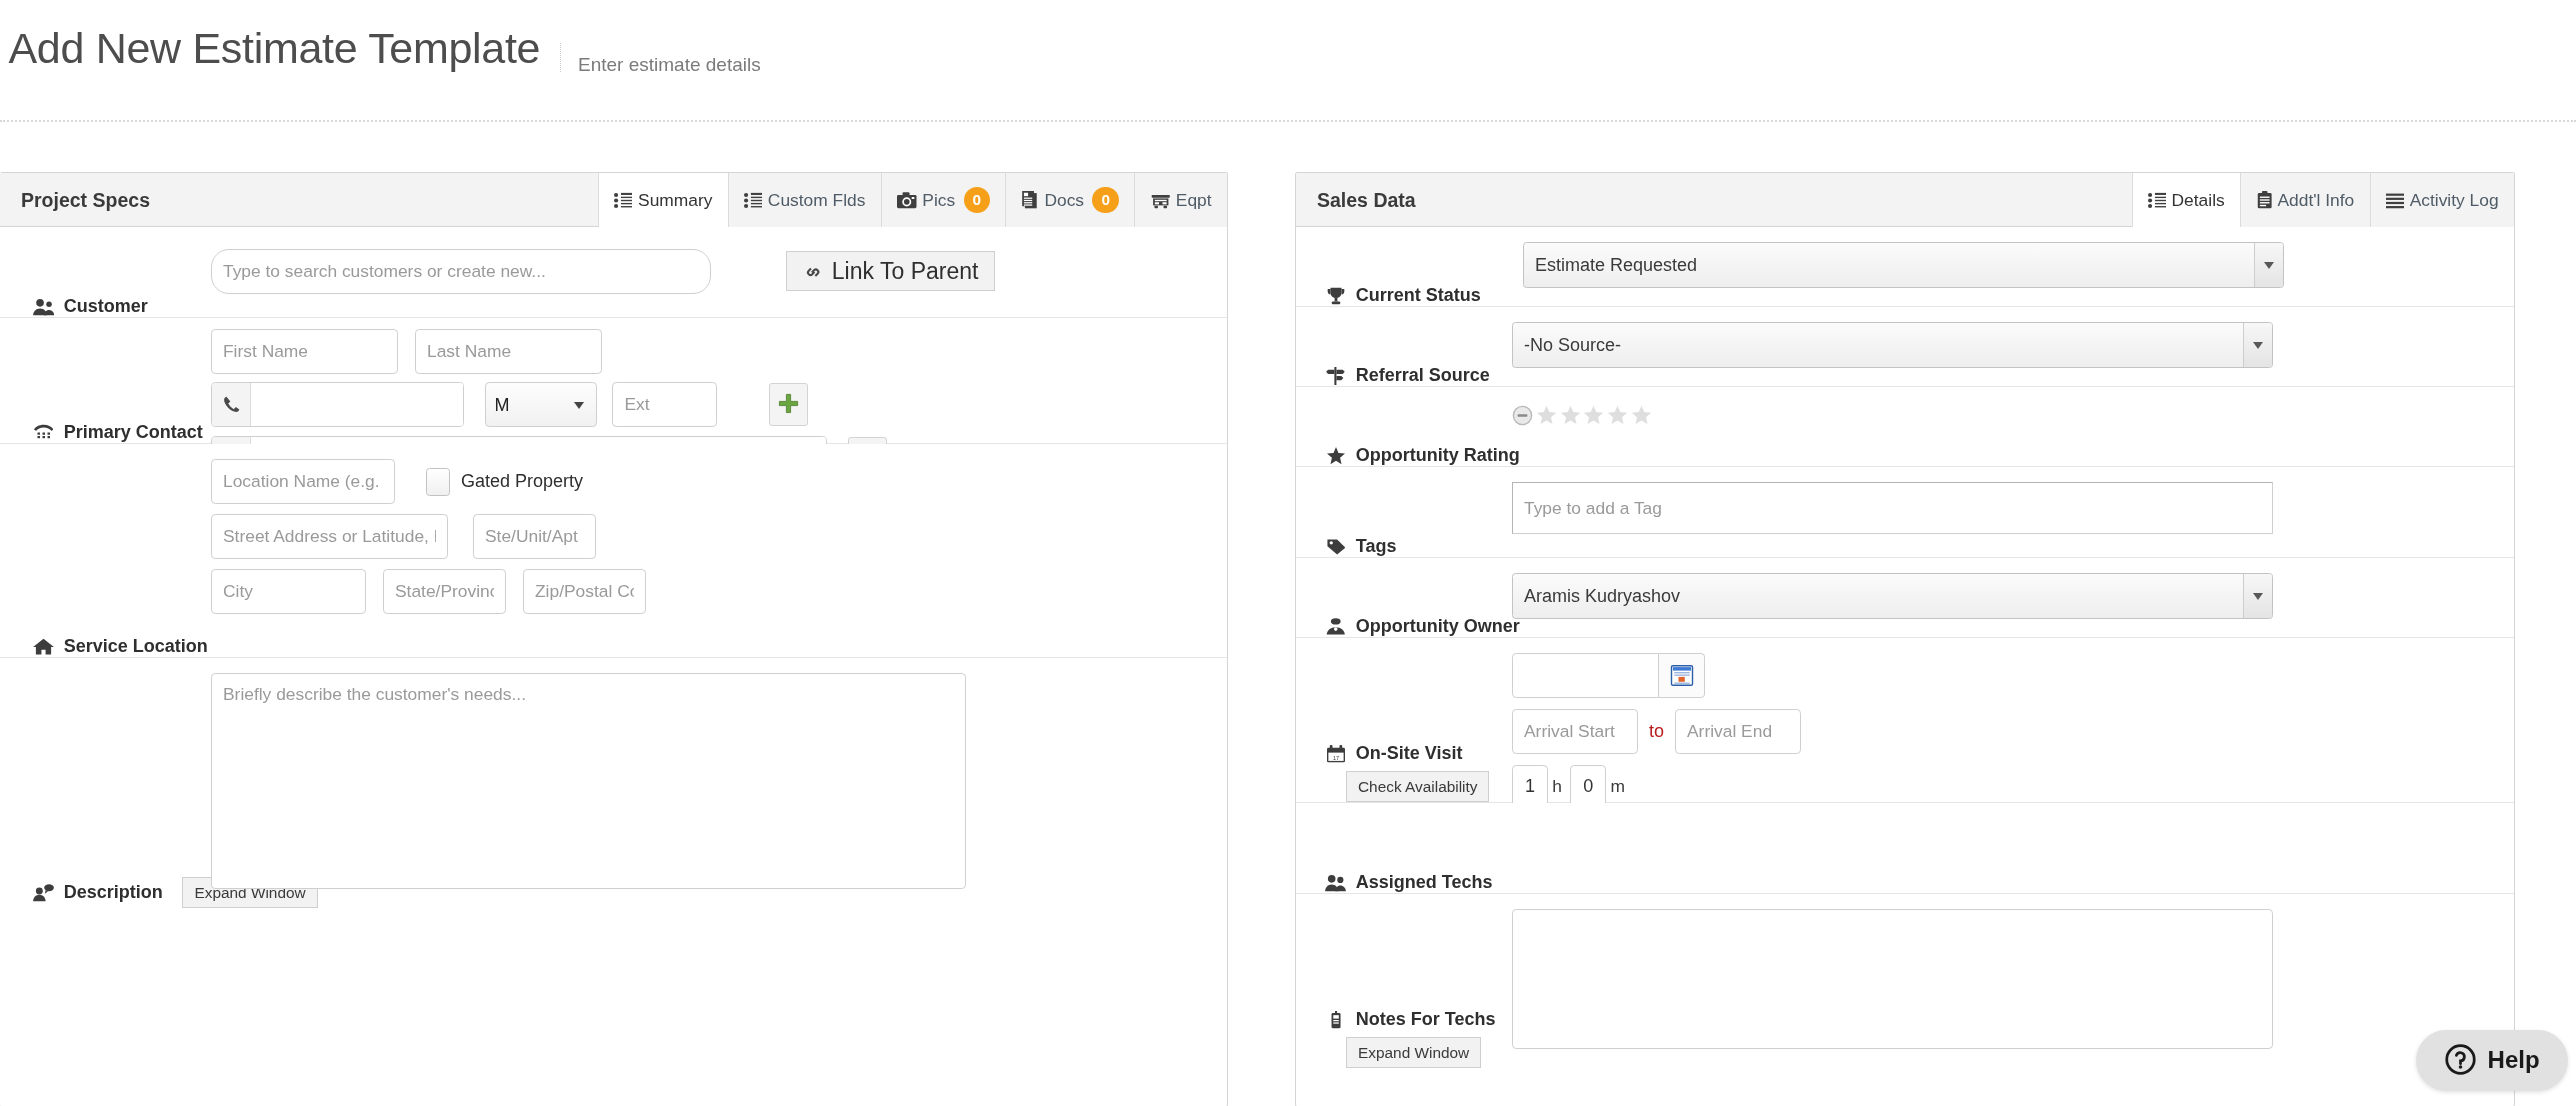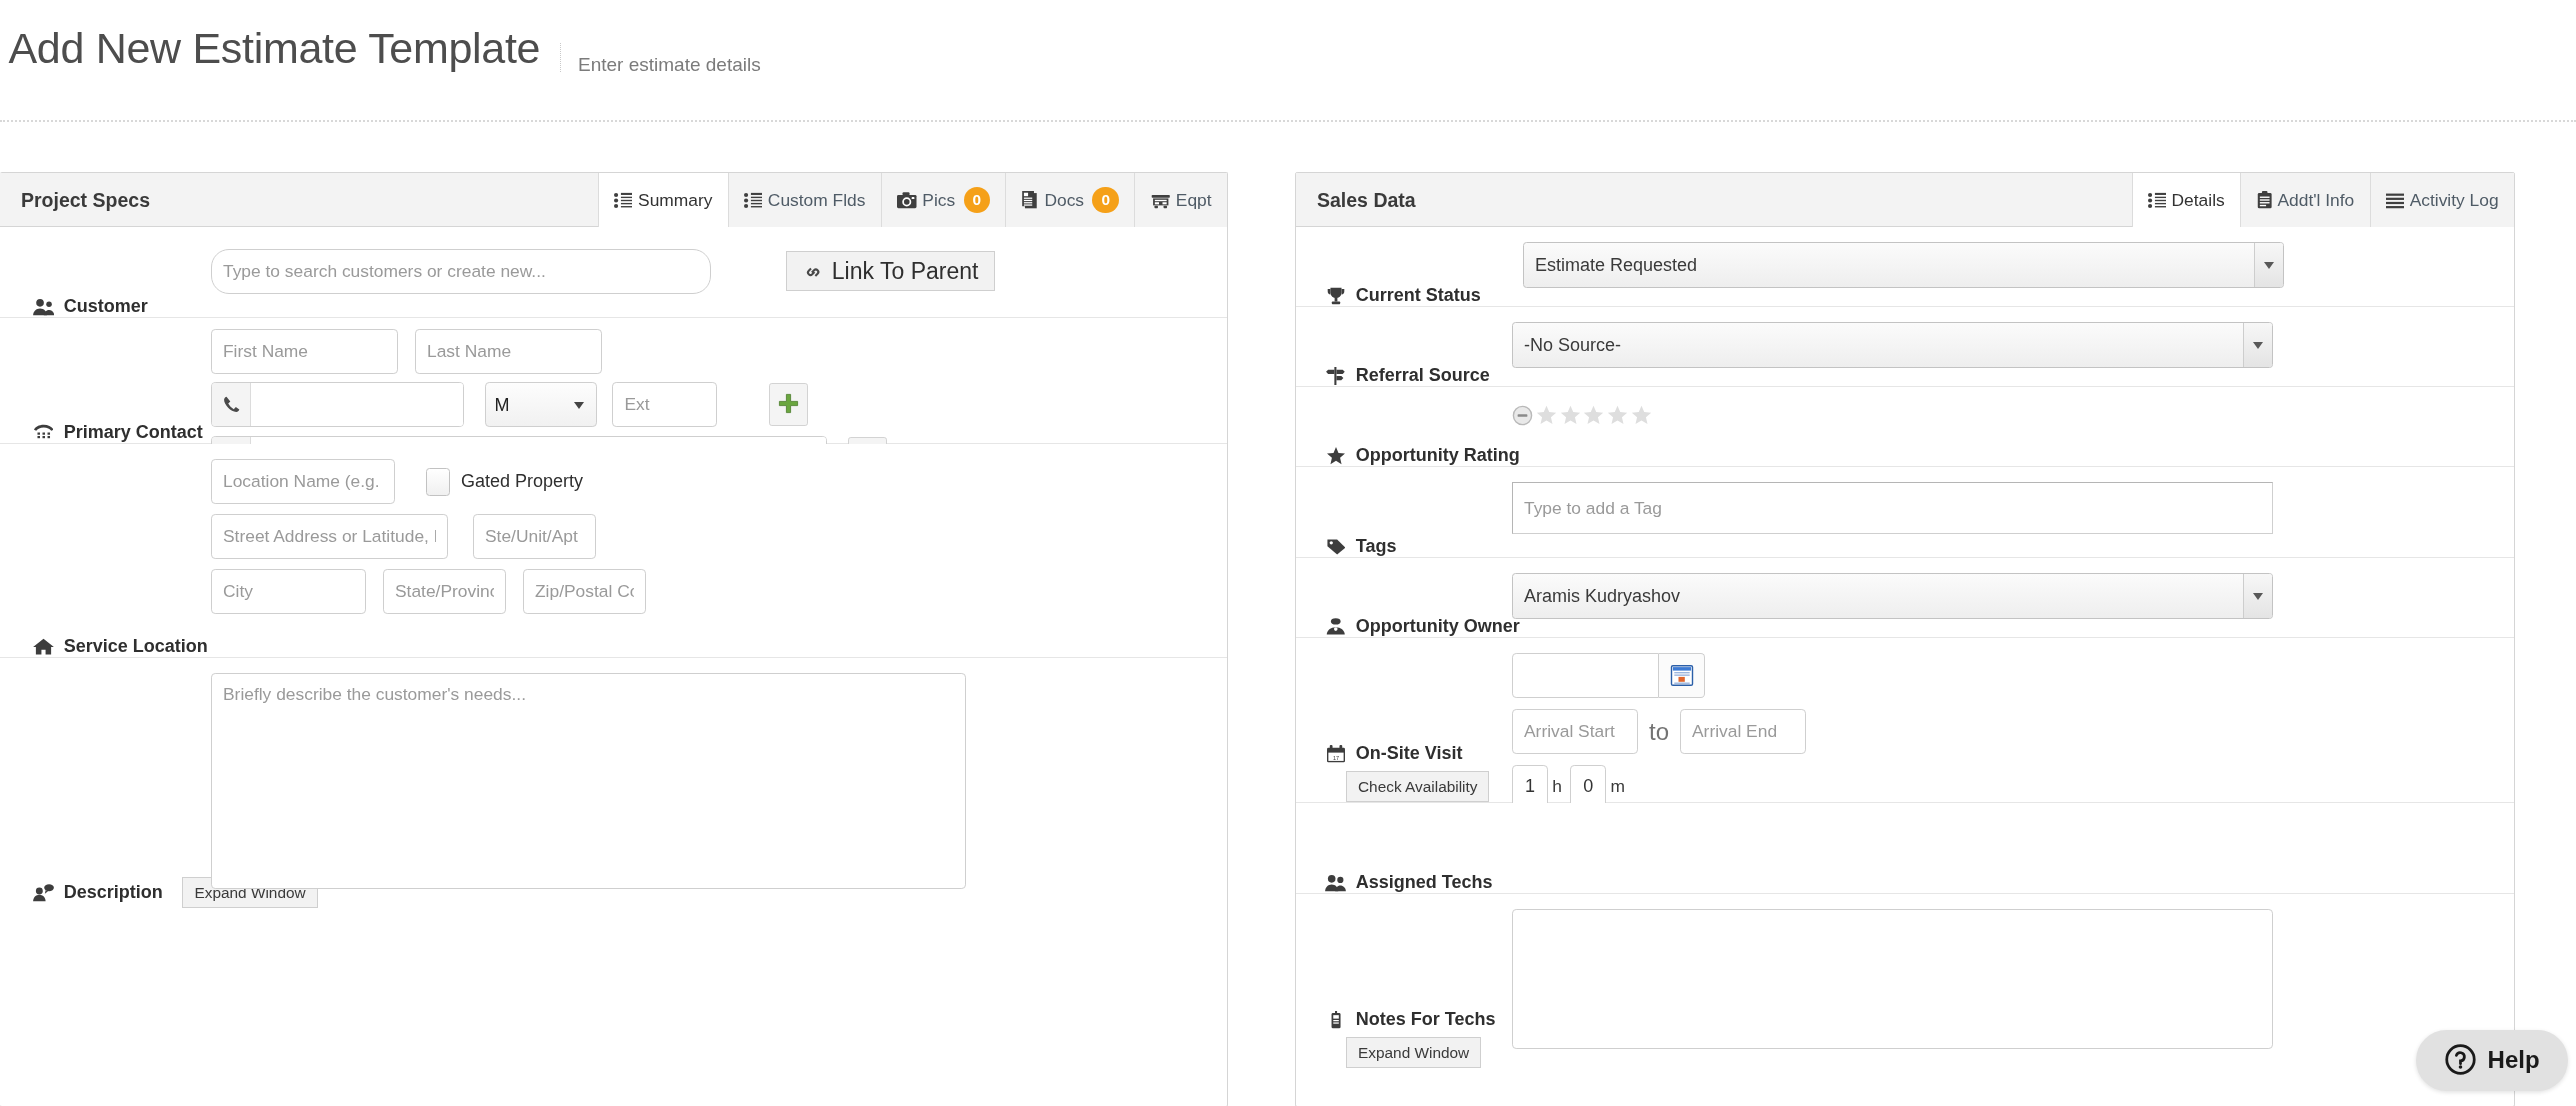--- a/index.html
+++ b/index.html
@@ -211,21 +211,21 @@
   .tarea::placeholder { color: #9a9a9a; }
 
   .hm-in {
     width: 36px; height: 43px;
     border: 0.7px solid #cfcfcf; border-radius: 4.2px;
     text-align: center; font-size: 18px; color: #333;
     font-family: "Liberation Sans", sans-serif; outline: none;
   }
   .hm-unit { font-size: 17.4px; color: #3a3a3a; margin: 0 8.4px 0 4.2px; }
 
-  .to-word { font-size: 24px; color: #737373; }
+  .to-word { font-size: 18px; color: #b91c1c; }
 
   .cal-btn {
     width: 46px; height: 45px;
     border: 0.7px solid #cfcfcf; border-left: none;
     border-radius: 0 4.2px 4.2px 0;
     background: #fbfbfb;
     display: inline-flex; align-items: center; justify-content: center;
     cursor: pointer;
   }
 

